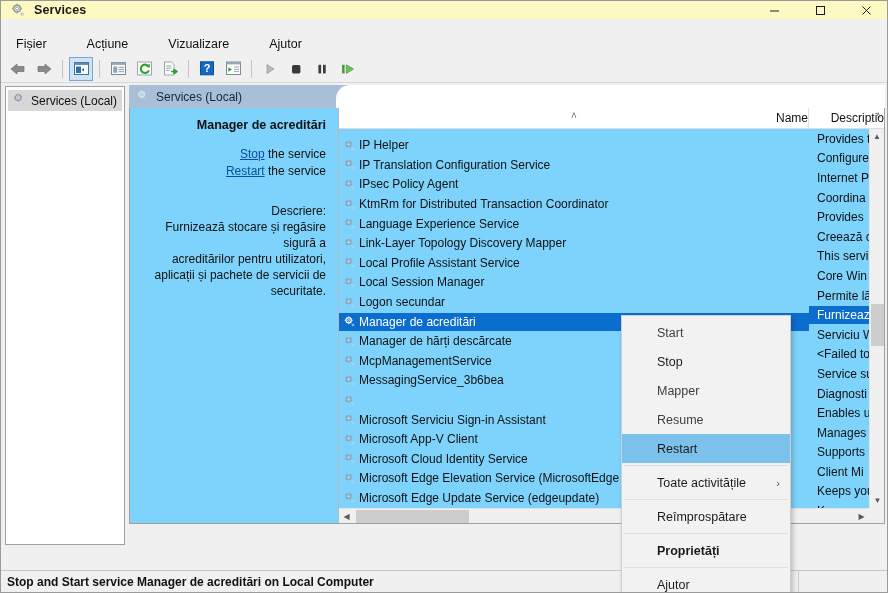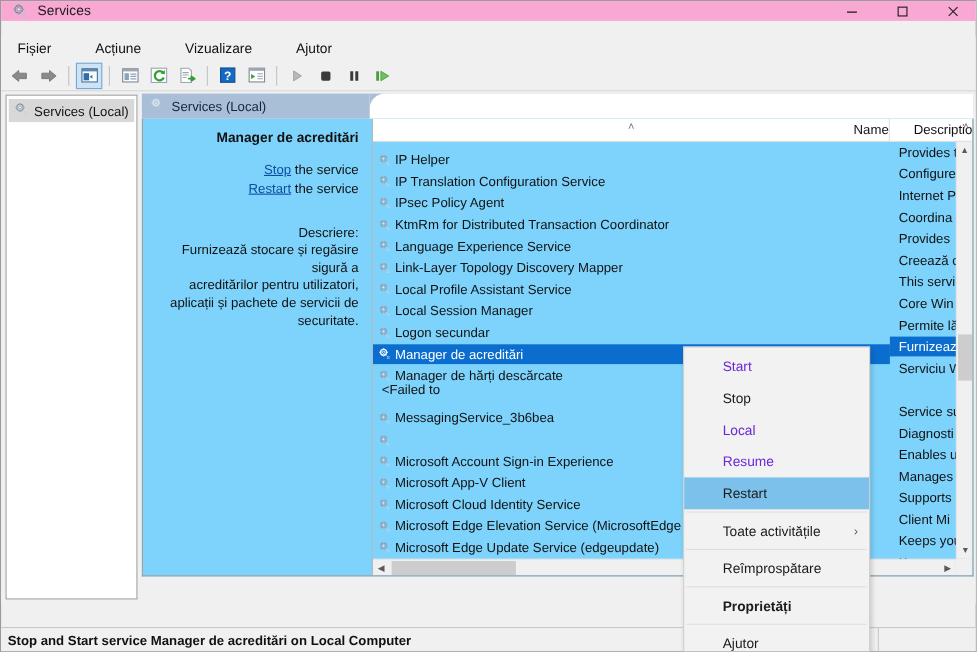--- a/index.html
+++ b/index.html
@@ -15,22 +15,22 @@
     background: #f0f0f0;
     border: 1px solid #9a9a9a;
     box-sizing: border-box;
     overflow: hidden;
   }
 
   
   .titlebar {
     position: absolute; left: 0; top: 0;
     width: 888px; height: 18px;
-    background: #f9a8d4;
-    display: flex; align-items: center;
+    background: #fef9c3;
+    display: flex; align-items: center; font-weight: bold;
   }
   .title-icon {
     width: 16px; height: 16px; margin-left: 9px; margin-right: 8px;
     position: relative; flex: 0 0 auto;
   }
   .title-text {
     font-size: 12.5px; color: #1a1a1a; letter-spacing: .1px;
   }
   .winbtns { margin-left: auto; display: flex; height: 32px; }
   .winbtn {
@@ -271,21 +271,21 @@
     box-shadow: 2px 2px 5px rgba(0,0,0,.22);
     padding: 2px 0;
     z-index: 50;
   }
   .ctx-item {
     height: 29px; display: flex; align-items: center;
     padding-left: 35px; padding-right: 10px;
     font-size: 12.5px; color: #1b1b1b;
     position: relative;
   }
-  .ctx-item.disabled { color: #6d28d9; }
+  .ctx-item.disabled { color: #404040; }
   .ctx-item.highlight { background: #7cc0ec; }
   .ctx-item.bold { font-weight: bold; }
   .ctx-sub-arrow {
     position: absolute; right: 10px; font-size: 11px; color: #555;
   }
   .ctx-sep { height: 1px; background: #dfdfdf; margin: 2px 2px; }
 </style>
 </head>
 <body>
 
@@ -808,20 +808,42 @@
                       </g>
                     </svg>
                   </span>
                   <span class="svc-label">Manager de hărți descărcate</span>
                 </div>
                 <div class="cell-desc">
                   <span>Serviciu W</span>
                 </div>
               </div>
               <div class="lv-row">
+                <div class="cell-name">
+                  <span style="display: inline-flex;">
+                    <svg width="13" height="13" viewBox="0 0 16 16">
+                      <circle cx="7" cy="6.5" r="3.3" fill="none" stroke="#8ba0b6" stroke-width="1.5"></circle>
+                      <circle cx="7" cy="6.5" r="1.3" fill="#ffffff" stroke="#8ba0b6" stroke-width=".9"></circle>
+                      <g fill="#aebdcc">
+                        <rect x="6.3" y="1.9" width="1.5" height="1.7"></rect>
+                        <rect x="6.3" y="9.4" width="1.5" height="1.7"></rect>
+                        <rect x="2.2" y="5.8" width="1.7" height="1.5"></rect>
+                        <rect x="10.2" y="5.8" width="1.7" height="1.5"></rect>
+                      </g>
+                      <g fill="#c6d2de">
+                        <rect x="9.3" y="9.3" width="1.2" height="1.2"></rect>
+                        <rect x="10.9" y="10.9" width="1.2" height="1.2"></rect>
+                        <rect x="12.5" y="12.5" width="1.2" height="1.2"></rect>
+                        <rect x="10.9" y="12.5" width="1.2" height="1.2"></rect>
+                        <rect x="12.5" y="10.9" width="1.2" height="1.2"></rect>
+                      </g>
+                    </svg>
+                  </span>
+                  <span class="svc-label">McpManagementService</span>
+                </div>
                 <div class="cell-desc">
                   <span>&lt;Failed to</span>
                 </div>
               </div>
               <div class="lv-row">
                 <div class="cell-name">
                   <span style="display: inline-flex;">
                     <svg width="13" height="13" viewBox="0 0 16 16">
                       <circle cx="7" cy="6.5" r="3.3" fill="none" stroke="#8ba0b6" stroke-width="1.5"></circle>
                       <circle cx="7" cy="6.5" r="1.3" fill="#ffffff" stroke="#8ba0b6" stroke-width=".9"></circle>
@@ -886,21 +908,21 @@
                       </g>
                       <g fill="#c6d2de">
                         <rect x="9.3" y="9.3" width="1.2" height="1.2"></rect>
                         <rect x="10.9" y="10.9" width="1.2" height="1.2"></rect>
                         <rect x="12.5" y="12.5" width="1.2" height="1.2"></rect>
                         <rect x="10.9" y="12.5" width="1.2" height="1.2"></rect>
                         <rect x="12.5" y="10.9" width="1.2" height="1.2"></rect>
                       </g>
                     </svg>
                   </span>
-                  <span class="svc-label">Microsoft Account Sign-in Experience</span>
+                  <span class="svc-label">Microsoft Serviciu Sign-in Assistant</span>
                 </div>
                 <div class="cell-desc">
                   <span>Enables u</span>
                 </div>
               </div>
               <div class="lv-row">
                 <div class="cell-name">
                   <span style="display: inline-flex;">
                     <svg width="13" height="13" viewBox="0 0 16 16">
                       <circle cx="7" cy="6.5" r="3.3" fill="none" stroke="#8ba0b6" stroke-width="1.5"></circle>
@@ -1061,21 +1083,21 @@
   </div>
 
   <div class="ctxmenu" id="ctx-host">
       <div class="ctx-item disabled">
         <span>Start</span>
       </div>
       <div class="ctx-item">
         <span>Stop</span>
       </div>
       <div class="ctx-item disabled">
-        <span>Local</span>
+        <span>Mapper</span>
       </div>
       <div class="ctx-item disabled">
         <span>Resume</span>
       </div>
       <div class="ctx-item highlight">
         <span>Restart</span>
       </div>
       <div class="ctx-sep"></div>
       <div class="ctx-item">
         <span>Toate activitățile</span>

